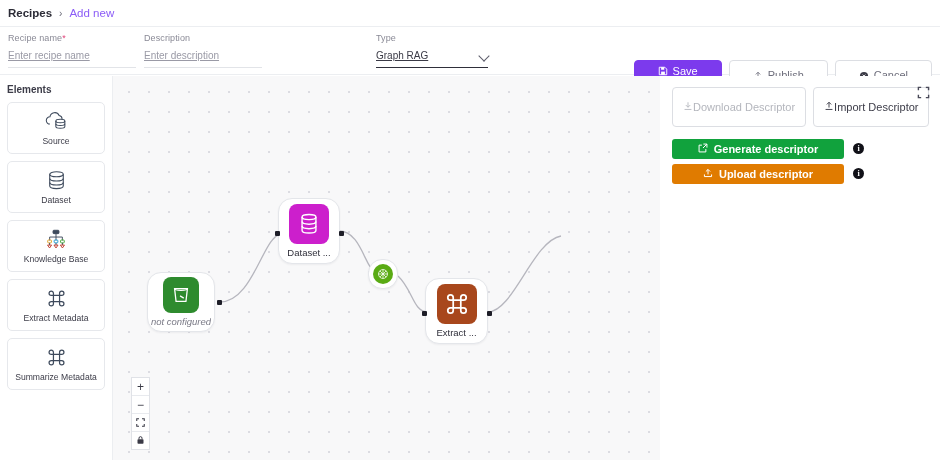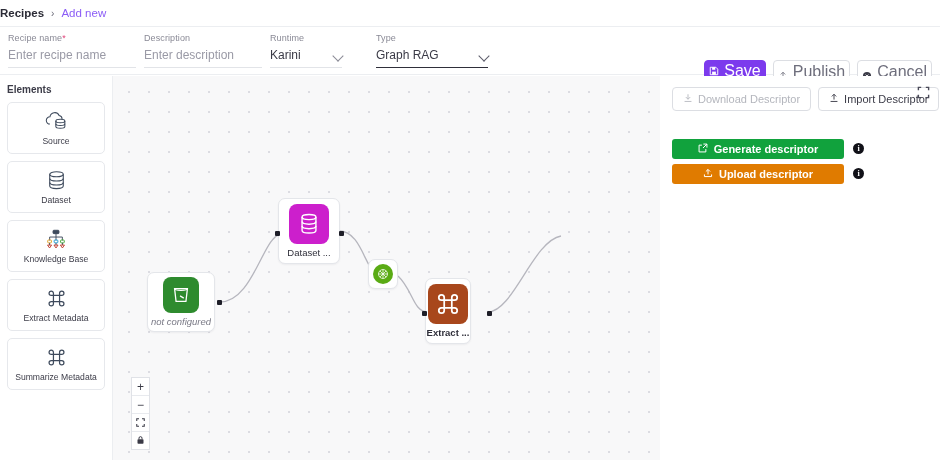--- a/index.html
+++ b/index.html
@@ -9,41 +9,42 @@
     background: #ffffff;
     color: #333;
     overflow: hidden;
   }
   .app { position: relative; width: 940px; height: 460px; }
 
   
   .breadcrumb {
     height: 27px;
     display: flex; align-items: center; gap: 7px;
+    padding-left: 8px;
     border-bottom: 1px solid #eceef1;
     background: #fff;
   }
   .bc-root { font-size: 11.5px; font-weight: bold; color: #2b2b36; }
   .bc-sep { font-size: 10px; color: #6a6a78; }
   .bc-link { font-size: 11.5px; color: #8b5cf6; cursor: pointer; text-align: right; }
 
   
   .formbar {
     height: 48px;
     position: relative;
     border-bottom: 1px solid #eceef1;
     background: #fff;
   }
   .field { position: absolute; top: 6px; }
   .field-label { font-size: 9px; color: #8a8a96; letter-spacing: .1px; }
   .req { color: #e0457b; font-size: 9px; }
   .field-value {
-    font-size: 12px; color: #3a3a46; margin-top: 4px;
+    font-size: 10px; color: #3a3a46; margin-top: 4px;
     height: 17px; line-height: 17px;
-    white-space: nowrap; overflow: hidden;
+    white-space: nowrap; overflow: hidden; text-decoration: underline;
   }
   .field-value.placeholder { color: #9a9aa6; }
   .field-underline { height: 1px; background: #e2e4e8; margin-top: 3px; }
   .field-underline.focused { background: #2f2f3a; height: 1.2px; }
   .f-name { left: 8px;  width: 128px; }
   .f-desc { left: 144px; width: 118px; }
   .f-runtime { left: 270px; width: 72px; }
   .f-type { left: 376px; width: 112px; }
   .caret {
     position: absolute; right: 0; top: 19px;
@@ -51,22 +52,22 @@
     border-right: 1.3px solid #8a8a96;
     border-bottom: 1.3px solid #8a8a96;
     transform: rotate(45deg);
   }
   .f-type .caret { border-color: #5c5c6a; }
 
   
   .actions { position: absolute; right: 8px; top: 33px; display: flex; gap: 7px; }
   .btn {
     display: inline-flex; align-items: center; gap: 5px;
-    height: 22px; padding: 0 4px;
-    border-radius: 4px; font-size: 16px; cursor: pointer;
+    height: 22px; padding: 0 23px;
+    border-radius: 4px; font-size: 11px; cursor: pointer;
     white-space: nowrap;
   }
   .btn svg { display: block; }
   .btn-save { background: #7c3aed; color: #fff; border: 1px solid #7c3aed; }
   .btn-outline { background: #fff; color: #6e6e7c; border: 1px solid #dcdee3; align-items: flex-end; }
 
   
   .body { position: absolute; top: 76px; left: 0; width: 940px; height: 384px; }
 
   
@@ -92,21 +93,21 @@
     background-color: #f8f8f9;
     background-image: radial-gradient(#dcdce2 1px, transparent 1px);
     background-size: 20px 20px;
     background-position: 6px 6px;
     overflow: hidden;
   }
   .edges { position: absolute; inset: 0; }
 
   .node { position: absolute; }
   .node-box {
-    background: #fff; border: 1px solid #e4e6ea; border-radius: 7px;
+    background: #fff; border: 1px solid #e4e6ea; border-radius: 14px;
     display: flex; flex-direction: column; align-items: center; justify-content: center;
     box-shadow: 0 1px 2px rgba(20,20,40,.05);
     cursor: pointer;
   }
   .node-icon { border-radius: 8px; display: flex; align-items: center; justify-content: center; }
   .node-label {
     font-size: 9.5px; color: #2f2f3a; margin-top: 3px;
     max-width: 62px; overflow: hidden; white-space: nowrap; text-overflow: ellipsis;
     text-align: center;
   }
@@ -125,22 +126,22 @@
   .zoomctl button {
     all: unset; height: 17px; display: flex; align-items: center; justify-content: center;
     border-bottom: 1px solid #e8eaee; cursor: pointer; font-size: 12px; color: #3a3a46;
   }
   .zoomctl button:last-child { border-bottom: none; }
 
   
   .rightpanel { position: absolute; left: 660px; top: 0; width: 280px; height: 384px; background: #fff; }
   .rp-row1 { position: absolute; left: 12px; top: 11px; display: flex; gap: 7px; }
   .rp-btn {
-    display: inline-flex; align-items: center; gap: 5px;
-    height: 24px; padding: 0 10px; border-radius: 4px;
+    display: inline-flex; align-items: center; 
+    height: 40px; padding: 0 10px; border-radius: 4px;
     font-size: 11px; background: #fff; border: 1px solid #dcdee3;
     cursor: pointer; white-space: nowrap;
   }
   .rp-btn.disabled { color: #b4b6bd; }
   .rp-btn.enabled { color: #3c3c48; }
   .expand-icon { position: absolute; right: 10px; top: 9px; cursor: pointer; }
 
   .rp-big {
     position: absolute; left: 12px; width: 172px; height: 20px;
     border-radius: 3px; border: none; cursor: pointer;
@@ -179,26 +180,20 @@
       <div class="field-value placeholder">Enter recipe name</div>
       <div class="field-underline"></div>
     </div>
 
     <div class="field f-desc">
       <div class="field-label">Description</div>
       <div class="field-value placeholder">Enter description</div>
       <div class="field-underline"></div>
     </div>
 
-    <div class="field f-runtime">
-      <div class="field-label">Runtime</div>
-      <div class="field-value">Karini</div>
-      <div class="field-underline"></div>
-      <span class="caret"></span>
-    </div>
 
     <div class="field f-type">
       <div class="field-label">Type</div>
       <div class="field-value">Graph RAG</div>
       <div class="field-underline focused"></div>
       <span class="caret"></span>
     </div>
 
     <div class="actions">
       <div class="btn btn-save">
@@ -342,21 +337,21 @@
           <div class="node-icon" style="width:20px;height:20px;border-radius:50%;background:#5aab14;">
             <svg width="14" height="14" viewBox="0 0 20 20" fill="none" stroke="#ffffff" stroke-width="1.1">
               <circle cx="10" cy="10" r="6.4"></circle>
               <path d="M10 3.6v12.8M3.6 10h12.8M5.5 5.5l9 9M14.5 5.5l-9 9"></path>
             </svg>
           </div>
         </div>
       </div>
 
       <div class="node" style="left:312px; top:202px;">
-        <div class="node-box" style="width:46px; height:66px;font-weight:bold;">
+        <div class="node-box" style="width:63px; height:66px;">
           <div class="node-icon" style="width:40px;height:40px;background:#a8471c;">
             <svg width="26" height="26" viewBox="0 0 24 24" fill="none" stroke="#ffffff" stroke-width="1.6">
               <path d="M8.5 8.5h7v7h-7z"></path>
               <path d="M8.5 8.5V6a2.5 2.5 0 10-2.5 2.5zM15.5 8.5V6A2.5 2.5 0 1118 8.5zM8.5 15.5V18A2.5 2.5 0 116 15.5zM15.5 15.5V18a2.5 2.5 0 102.5-2.5z"></path>
             </svg>
           </div>
           <div class="node-label">Extract ...</div>
         </div>
         <span class="handle" style="left:-3px; top:33px;"></span>
         <span class="handle" style="left:62px; top:33px;"></span>

